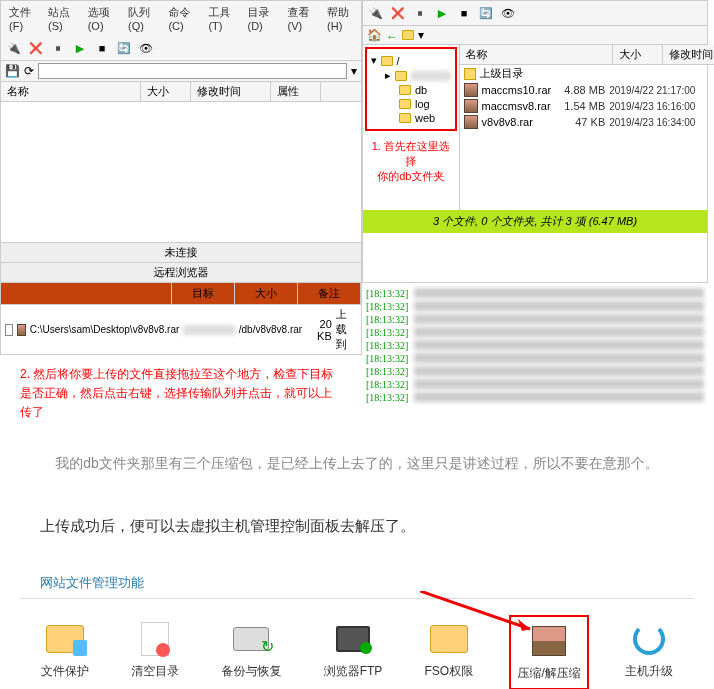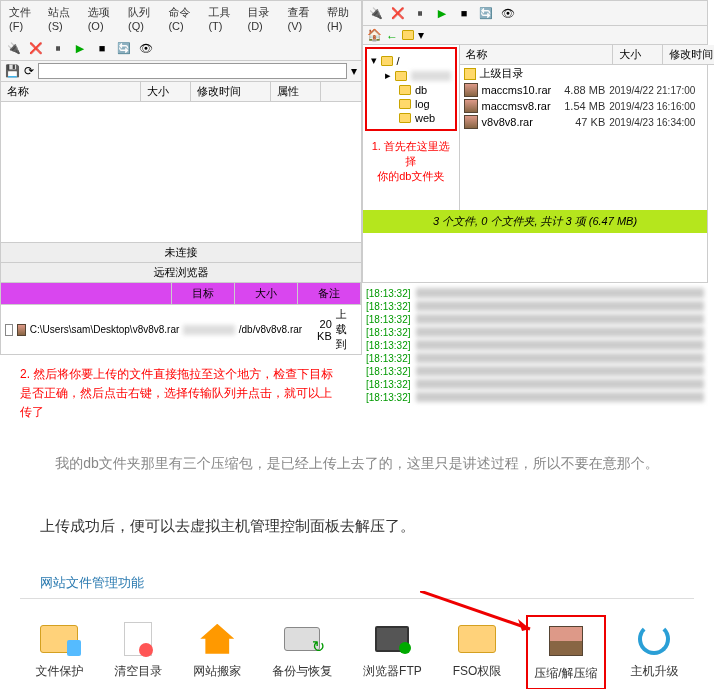--- a/index.html
+++ b/index.html
@@ -37,26 +37,26 @@
   .file-row .name { flex: 1; display: flex; align-items: center; gap: 4px; }
   .file-row .size { width: 50px; text-align: right; color: #333; }
   .file-row .date { width: 110px; color: #333; font-size: 10px; }
   .rar-icon { width: 14px; height: 14px; background: linear-gradient(#d98, #864); border: 1px solid #543; display: inline-block; }
   .up-icon { width: 12px; height: 12px; background: #ffd96b; display: inline-block; border: 1px solid #c9a400; }
   
   .status-green { background: #b5e61d; text-align: center; font-size: 11px; padding: 4px; font-style: italic; }
   .status-gray { background: #eee; text-align: center; font-size: 11px; padding: 2px; border-top: 1px solid #ccc; }
   
   .bottom-section { width: 708px; }
-  .bottom-tabs { background: #d946ef; display: flex; font-size: 11px; border: 1px solid #ccc; border-top: none; }
+  .bottom-tabs { background: #c2410c; display: flex; font-size: 11px; border: 1px solid #ccc; border-top: none; }
   .bottom-tabs span { padding: 3px 20px; border-right: 1px solid #ccc; }
   .transfer-row { display: flex; align-items: center; padding: 2px 4px; font-size: 11px; border: 1px solid #ccc; border-top: none; gap: 4px; }
   .transfer-row .chk { width: 12px; height: 12px; border: 1px solid #888; }
   .log-area { padding: 4px; font-size: 10px; color: #888; min-height: 80px; }
-  .log-line { display: flex; gap: 6px; padding: 1px 0; }
+  .log-line { display: flex; gap: 6px; padding: 1px 0; font-family: Liberation Serif, serif; }
   .log-time { color: #090; }
   .blur { filter: blur(2px); background: #ccc; color: #ccc; flex: 1; height: 10px; }
   
   .explain-red { color: #f00; font-size: 12px; padding: 10px 20px; line-height: 1.6; }
   .explain-gray { color: #888; font-size: 14px; text-align: center; padding: 18px 40px; line-height: 1.8; }
   .explain-black { color: #333; font-size: 15px; padding: 20px 40px; line-height: 1.6; }
   
   .panel-title { color: #2a7ab0; font-size: 13px; padding: 6px 20px; border-bottom: 1px solid #ddd; margin: 10px 20px 0; }
   .func-grid { display: flex; justify-content: space-around; padding: 16px 20px; position: relative; }
   .func-item { text-align: center; font-size: 12px; color: #333; display: flex; flex-direction: column; align-items: center; gap: 6px; padding: 6px; }
@@ -289,26 +289,20 @@
       <span>文件保护</span>
     </div>
   <div class="func-item">
       <div class="func-icon">
         <div class="ico-doc"></div>
       </div>
       <span>清空目录</span>
     </div>
   <div class="func-item">
       <div class="func-icon">
-        <div class="ico-house"></div>
-      </div>
-      <span>网站搬家</span>
-    </div>
-  <div class="func-item">
-      <div class="func-icon">
         <div class="ico-drive"></div>
       </div>
       <span>备份与恢复</span>
     </div>
   <div class="func-item">
       <div class="func-icon">
         <div class="ico-ftp"></div>
       </div>
       <span>浏览器FTP</span>
     </div>

